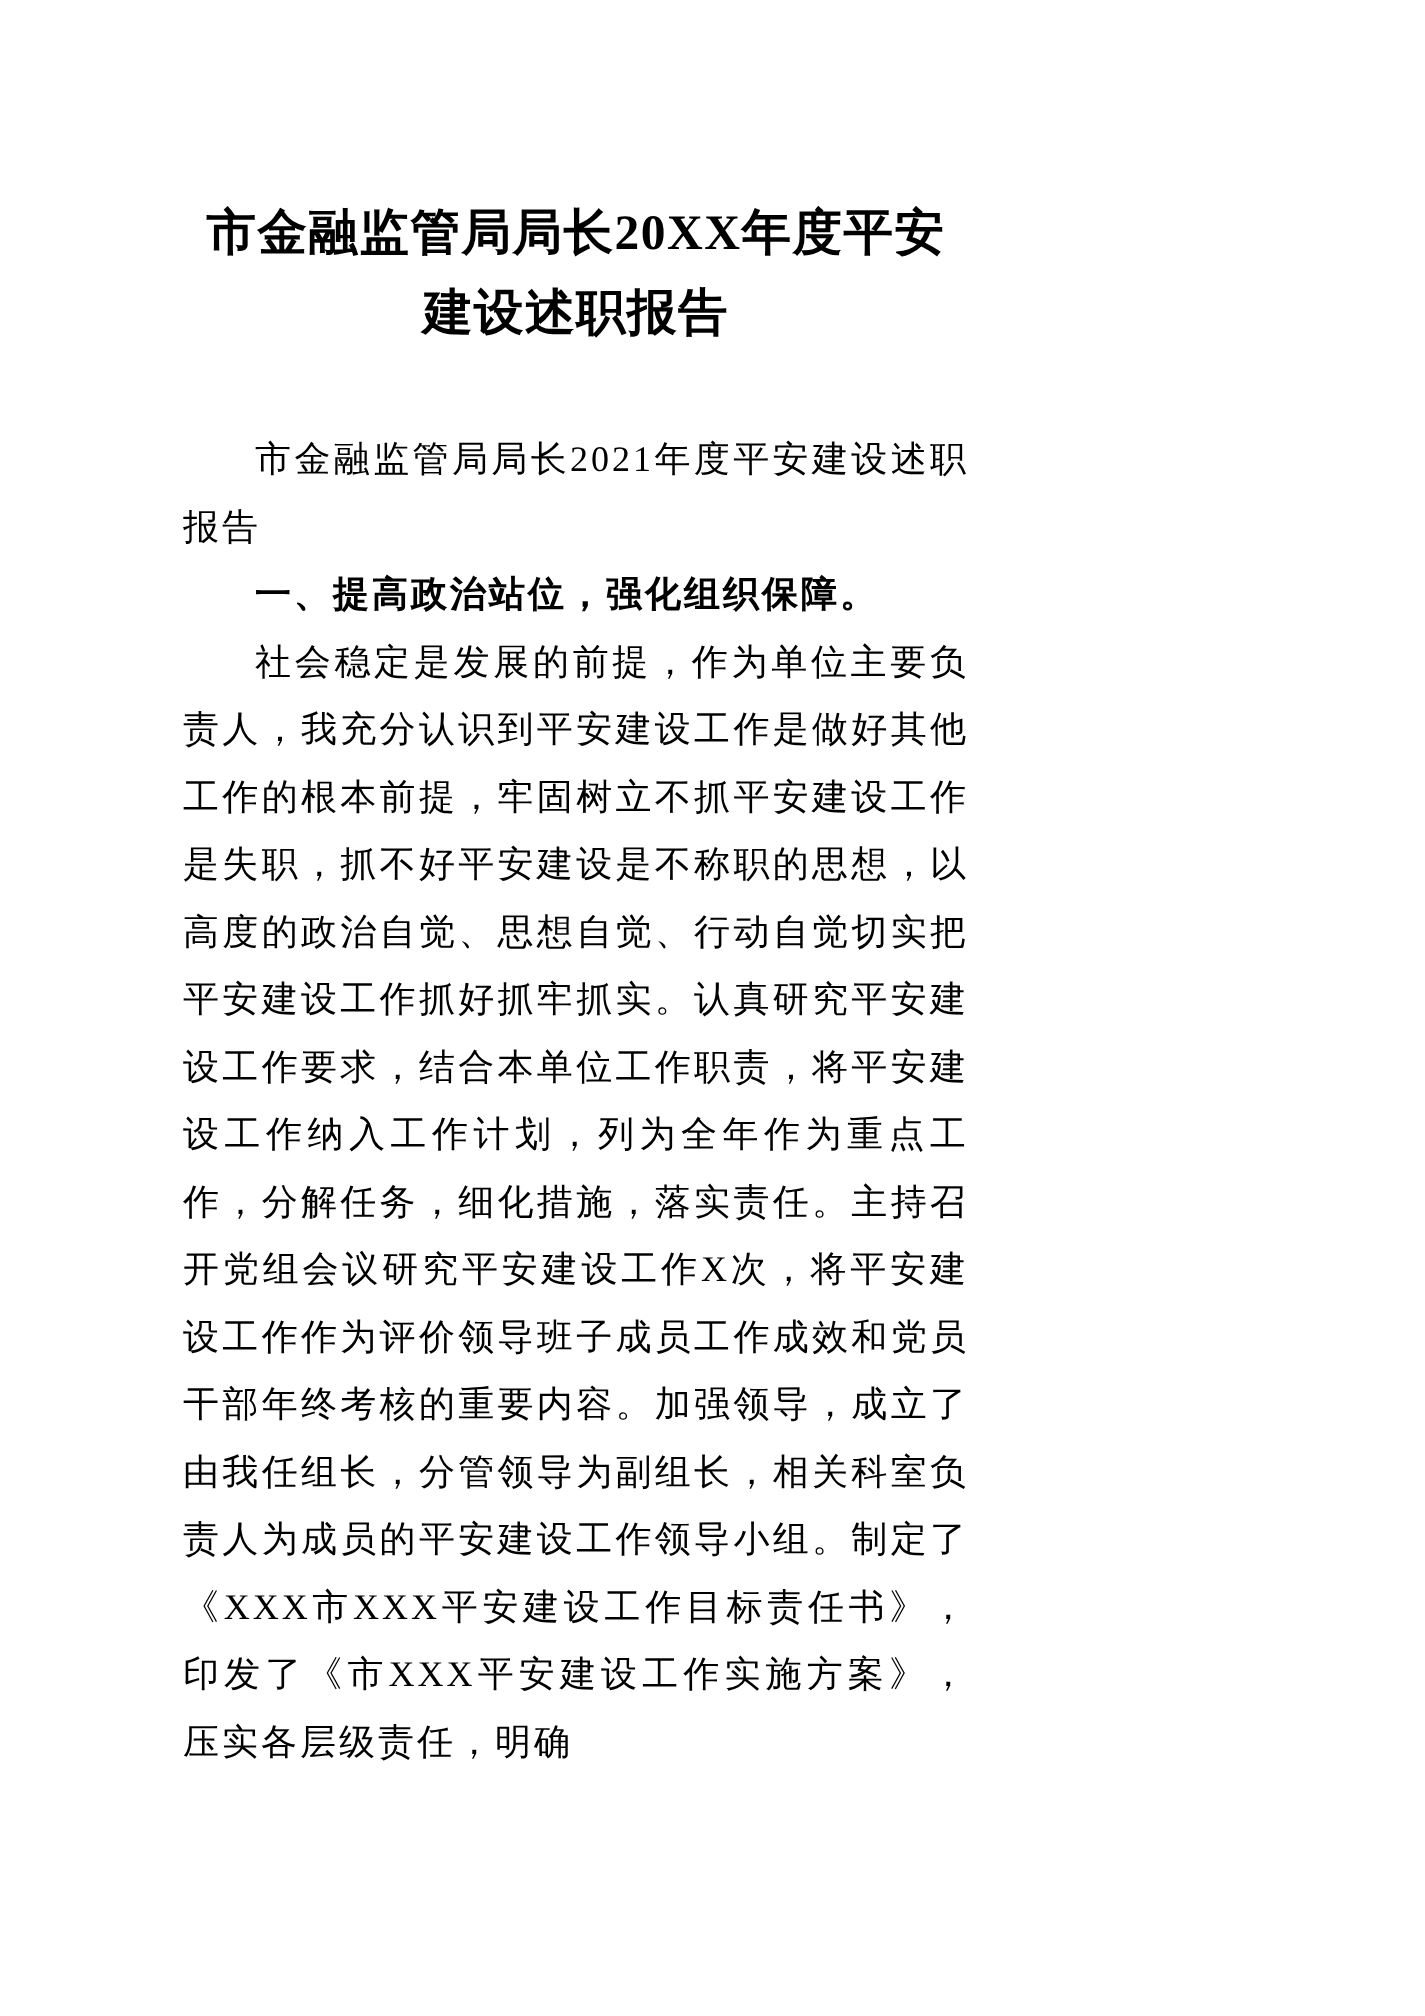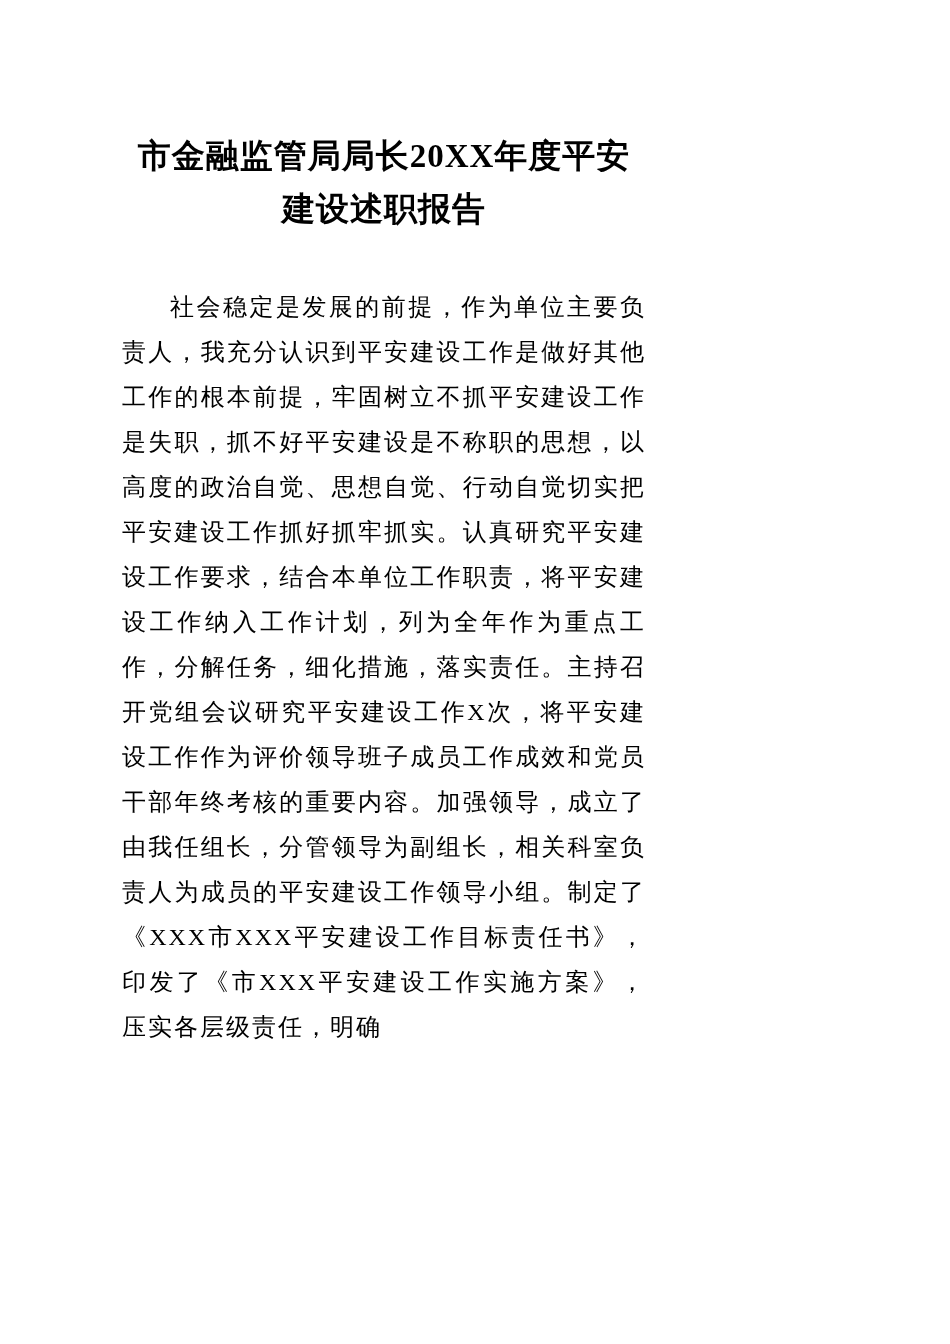--- a/index.html
+++ b/index.html
@@ -39,18 +39,20 @@
     font-weight: bold;
   }
 </style>
 </head>
 <body>
 
 <div class="page">
   <h1 class="doc-title">市金融监管局局长20XX年度平安建设述职报告</h1>
 
   <div class="body-text">
+    <p class="paragraph">市金融监管局局长2021年度平安建设述职报告</p>
 
 
+    <p class="paragraph heading">一、提高政治站位，强化组织保障。</p>
 
     <p class="paragraph">社会稳定是发展的前提，作为单位主要负责人，我充分认识到平安建设工作是做好其他工作的根本前提，牢固树立不抓平安建设工作是失职，抓不好平安建设是不称职的思想，以高度的政治自觉、思想自觉、行动自觉切实把平安建设工作抓好抓牢抓实。认真研究平安建设工作要求，结合本单位工作职责，将平安建设工作纳入工作计划，列为全年作为重点工作，分解任务，细化措施，落实责任。主持召开党组会议研究平安建设工作X次，将平安建设工作作为评价领导班子成员工作成效和党员干部年终考核的重要内容。加强领导，成立了由我任组长，分管领导为副组长，相关科室负责人为成员的平安建设工作领导小组。制定了《XXX市XXX平安建设工作目标责任书》，印发了《市XXX平安建设工作实施方案》，压实各层级责任，明确</p>
   </div>
 </div>
 
 </body></html>

